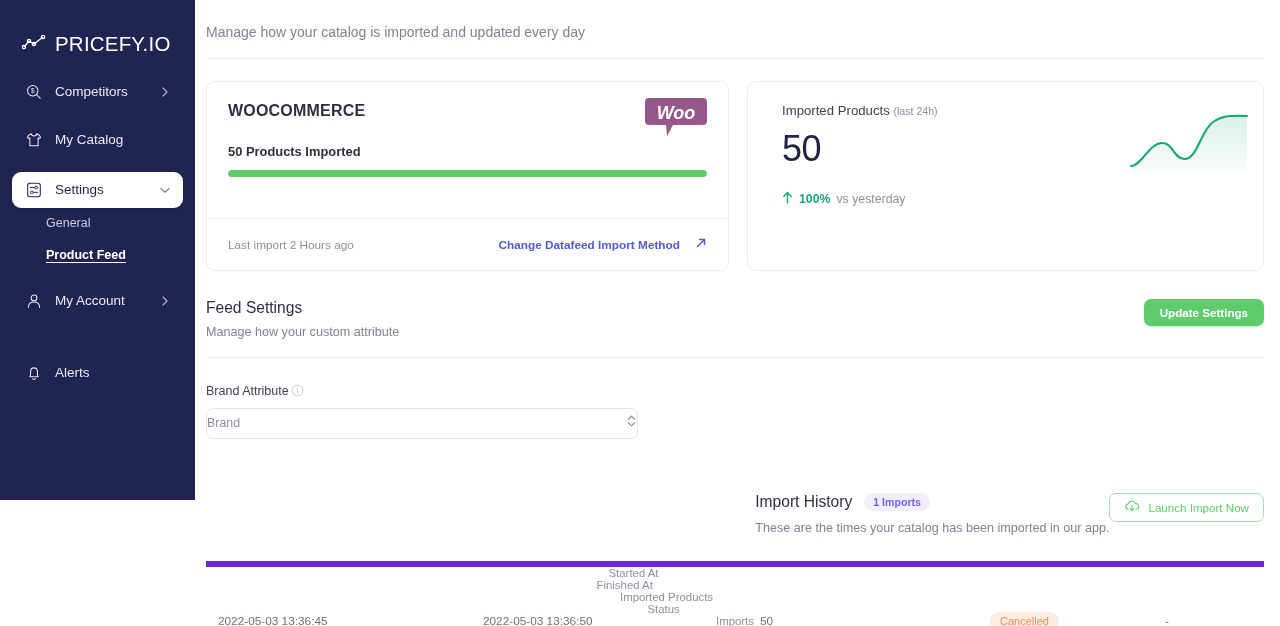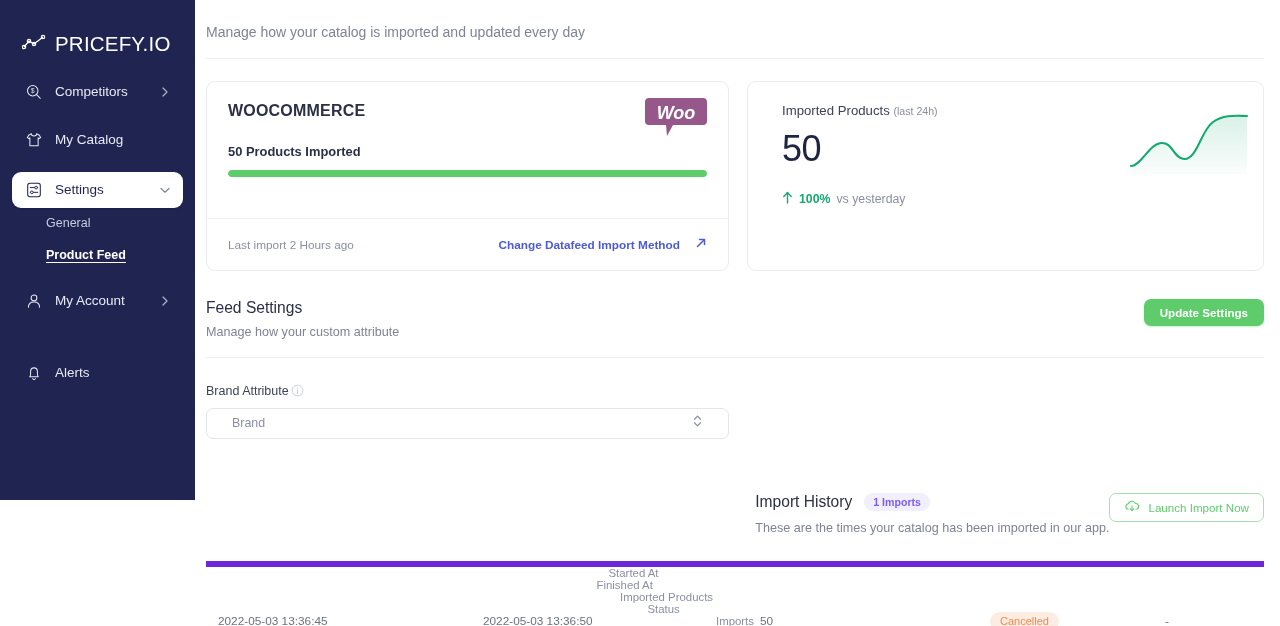--- a/index.html
+++ b/index.html
@@ -303,28 +303,28 @@
     display: flex;
     align-items: center;
     gap: 2px;
     font-size: 12.5px;
     color: #3d4258;
   }
   .info-ico { opacity: .55; display: inline-flex; }
 
   .select-wrap {
     margin-top: 10px;
-    width: 523px;
+    width: 432px;
     height: 31px;
     border: 1px solid #e3e6ed;
     border-radius: 7px;
     background: #fff;
     display: flex;
     align-items: center;
-    padding: 0 25px;
+    padding: 0 0;
     justify-content: space-between;
     cursor: pointer;
   }
   .select-value { font-size: 12.4px; color: #8b90a1; }
 
   
   .hist-head {
     margin-top: 54px;
     display: flex;
     align-items: flex-start;

